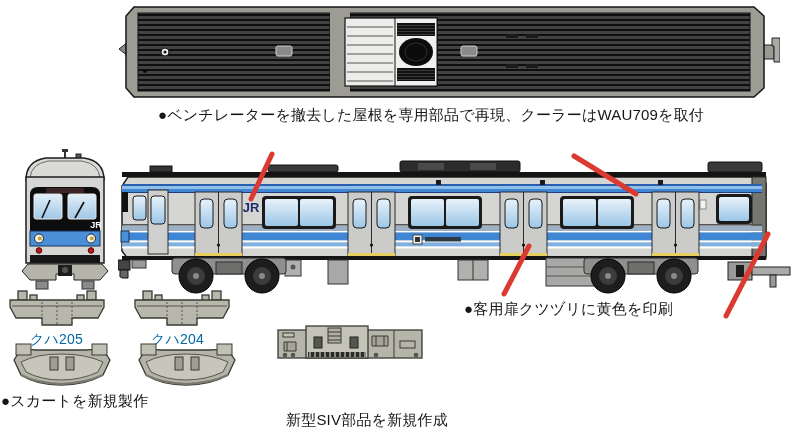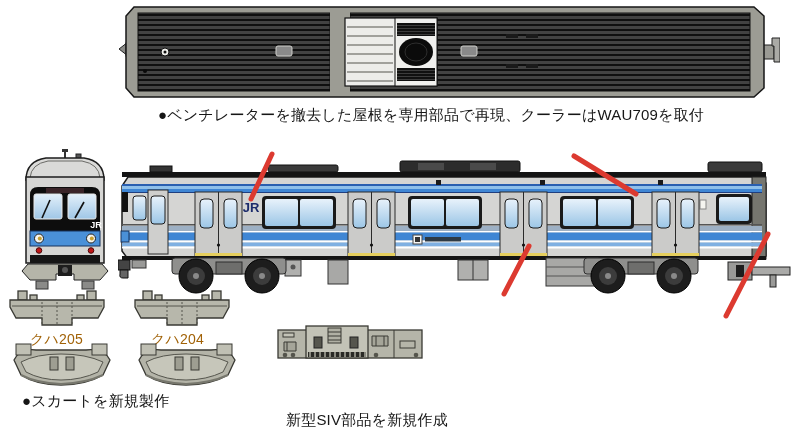--- a/index.html
+++ b/index.html
@@ -1,20 +1,20 @@
 <!DOCTYPE html>
 <html><head>
 <meta charset="utf-8">
 <style>
   html,body{margin:0;padding:0;background:#fff;}
   #stage{position:relative;width:797px;height:437px;background:#ffffff;overflow:hidden;
          font-family:"Liberation Sans","DejaVu Sans",sans-serif;}
   .abs{position:absolute;}
   .note{position:absolute;font-size:15px;line-height:18px;color:#161616;white-space:nowrap;letter-spacing:.2px;}
-  .plabel{position:absolute;font-size:14px;color:#a16207;white-space:nowrap;letter-spacing:.2px;}
+  .plabel{position:absolute;font-size:14px;color:#0369a1;white-space:nowrap;letter-spacing:.2px;}
   svg{display:block;}
 </style>
 </head>
 <body>
 
 <div id="stage">
 
   <svg class="abs" style="left:118px;top:4px" width="662" height="96" viewBox="0 0 662 96">
     <defs>
       <pattern id="ribs" width="6" height="5" patternUnits="userSpaceOnUse">
@@ -316,15 +316,16 @@
   </svg>
 
   <svg class="abs" style="left:0;top:0;pointer-events:none" width="797" height="437" viewBox="0 0 797 437">
     <line x1="272" y1="154" x2="251" y2="199" stroke="#dc3a30" stroke-width="5" stroke-linecap="round"></line>
     <line x1="574" y1="156" x2="636" y2="194" stroke="#dc3a30" stroke-width="5" stroke-linecap="round"></line>
     <line x1="529" y1="246" x2="504" y2="294" stroke="#dc3a30" stroke-width="5" stroke-linecap="round"></line>
     <line x1="768" y1="234" x2="726" y2="316" stroke="#dc3a30" stroke-width="5" stroke-linecap="round"></line>
   </svg>
 
   <div class="note" style="left:158px;top:106px">●ベンチレーターを撤去した屋根を専用部品で再現、クーラーはWAU709を取付</div>
-  <div class="note" style="left:22px;top:392px">●スカートを新規製作</div>
+  <div class="note" style="left:464px;top:300px">●客用扉クツヅリに黄色を印刷</div>
+  <div class="note" style="left:1px;top:392px">●スカートを新規製作</div>
   <div class="note" style="left:286px;top:411px">新型SIV部品を新規作成</div>
 </div>
 
 </body></html>

